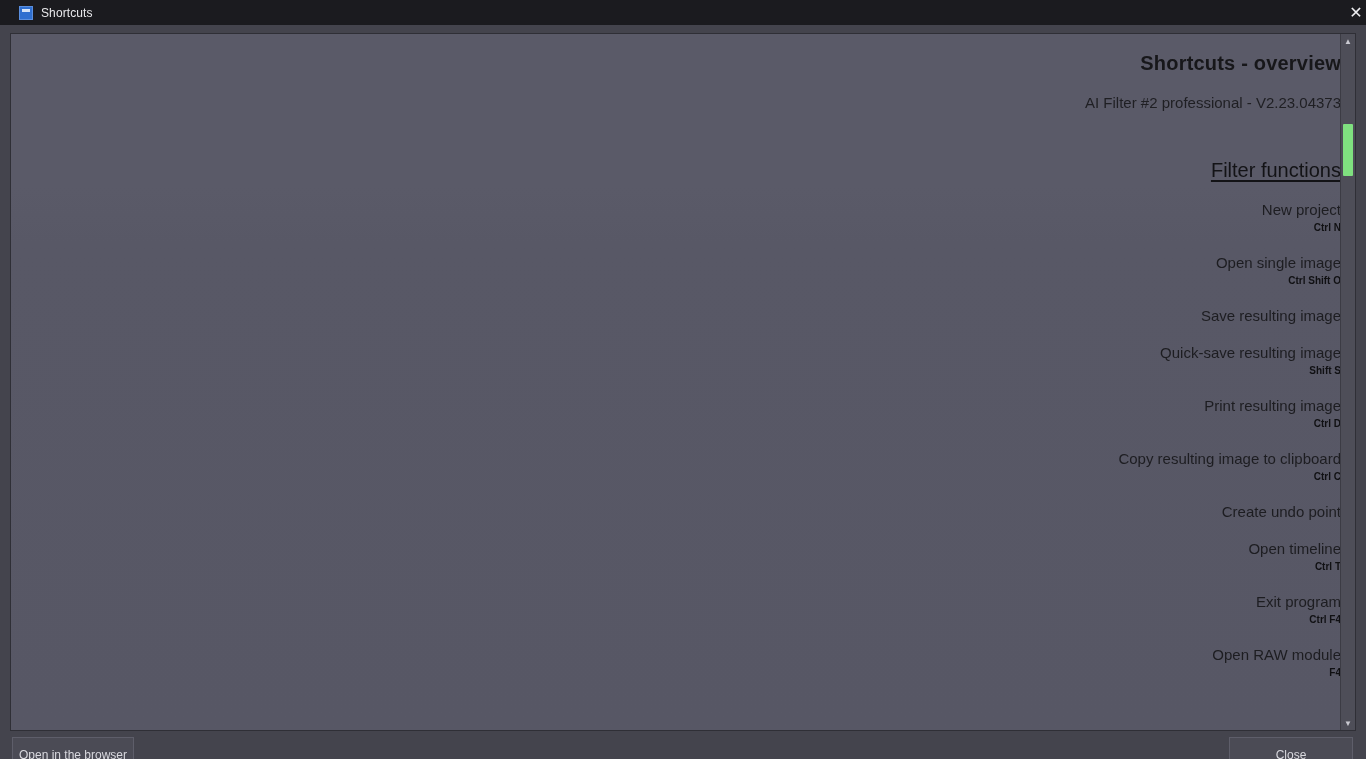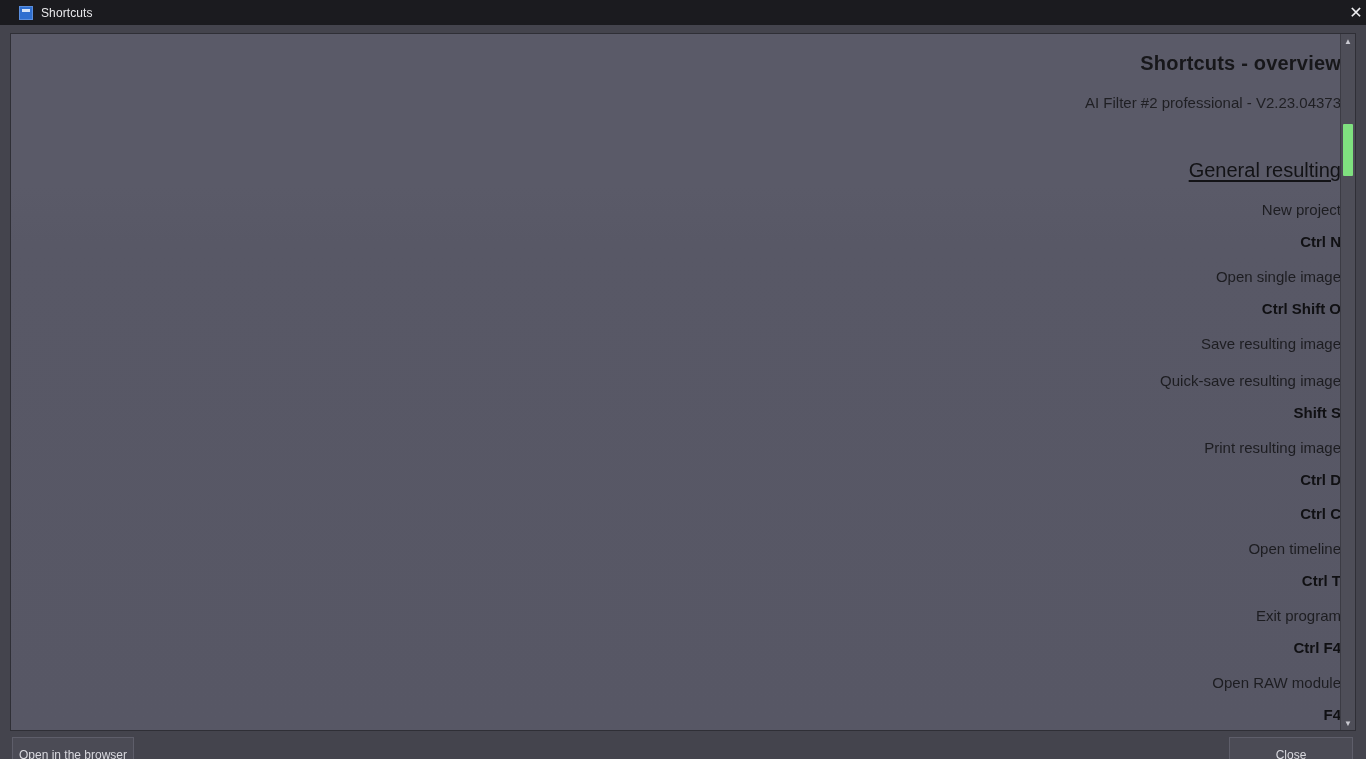--- a/index.html
+++ b/index.html
@@ -115,25 +115,25 @@
   .shortcut {
     margin-top: 19px;
   }
   .shortcut .label {
     font-size: 15px;
     color: #1d1d21;
     line-height: 18px;
     padding-left: 6px;
   }
   .shortcut .keys {
-    font-size: 15px;
+    font-size: 10px;
     font-weight: bold;
     color: #101013;
     line-height: 15px;
-    margin-top: 15px;
+    margin-top: 1px;
   }
 
   
   .scrollbar {
     position: absolute;
     right: 0; top: 0;
     width: 15px;
     height: 696px;
     background: #4e4e58;
     border-left: 1px solid #3c3c44;
@@ -195,21 +195,21 @@
   <div class="close-x">✕</div>
 </div>
 
 <div class="dialog">
 
   <div class="content-frame">
     <div class="content-inner">
       <div class="doc">
         <div class="doc-title">Shortcuts - overview</div>
         <div class="doc-subtitle">AI Filter #2 professional - V2.23.04373</div>
-        <div class="section-head">General resulting</div>
+        <div class="section-head">Filter functions</div>
 
         <div class="shortcut">
           <div class="label">New project</div>
           <div class="keys">Ctrl N</div>
         </div>
         <div class="shortcut">
           <div class="label">Open single image</div>
           <div class="keys">Ctrl Shift O</div>
         </div>
         <div class="shortcut">
@@ -217,23 +217,25 @@
         </div>
         <div class="shortcut">
           <div class="label">Quick-save resulting image</div>
           <div class="keys">Shift S</div>
         </div>
         <div class="shortcut">
           <div class="label">Print resulting image</div>
           <div class="keys">Ctrl D</div>
         </div>
         <div class="shortcut">
+          <div class="label">Copy resulting image to clipboard</div>
           <div class="keys">Ctrl C</div>
         </div>
         <div class="shortcut">
+          <div class="label">Create undo point</div>
         </div>
         <div class="shortcut">
           <div class="label">Open timeline</div>
           <div class="keys">Ctrl T</div>
         </div>
         <div class="shortcut">
           <div class="label">Exit program</div>
           <div class="keys">Ctrl F4</div>
         </div>
         <div class="shortcut">

